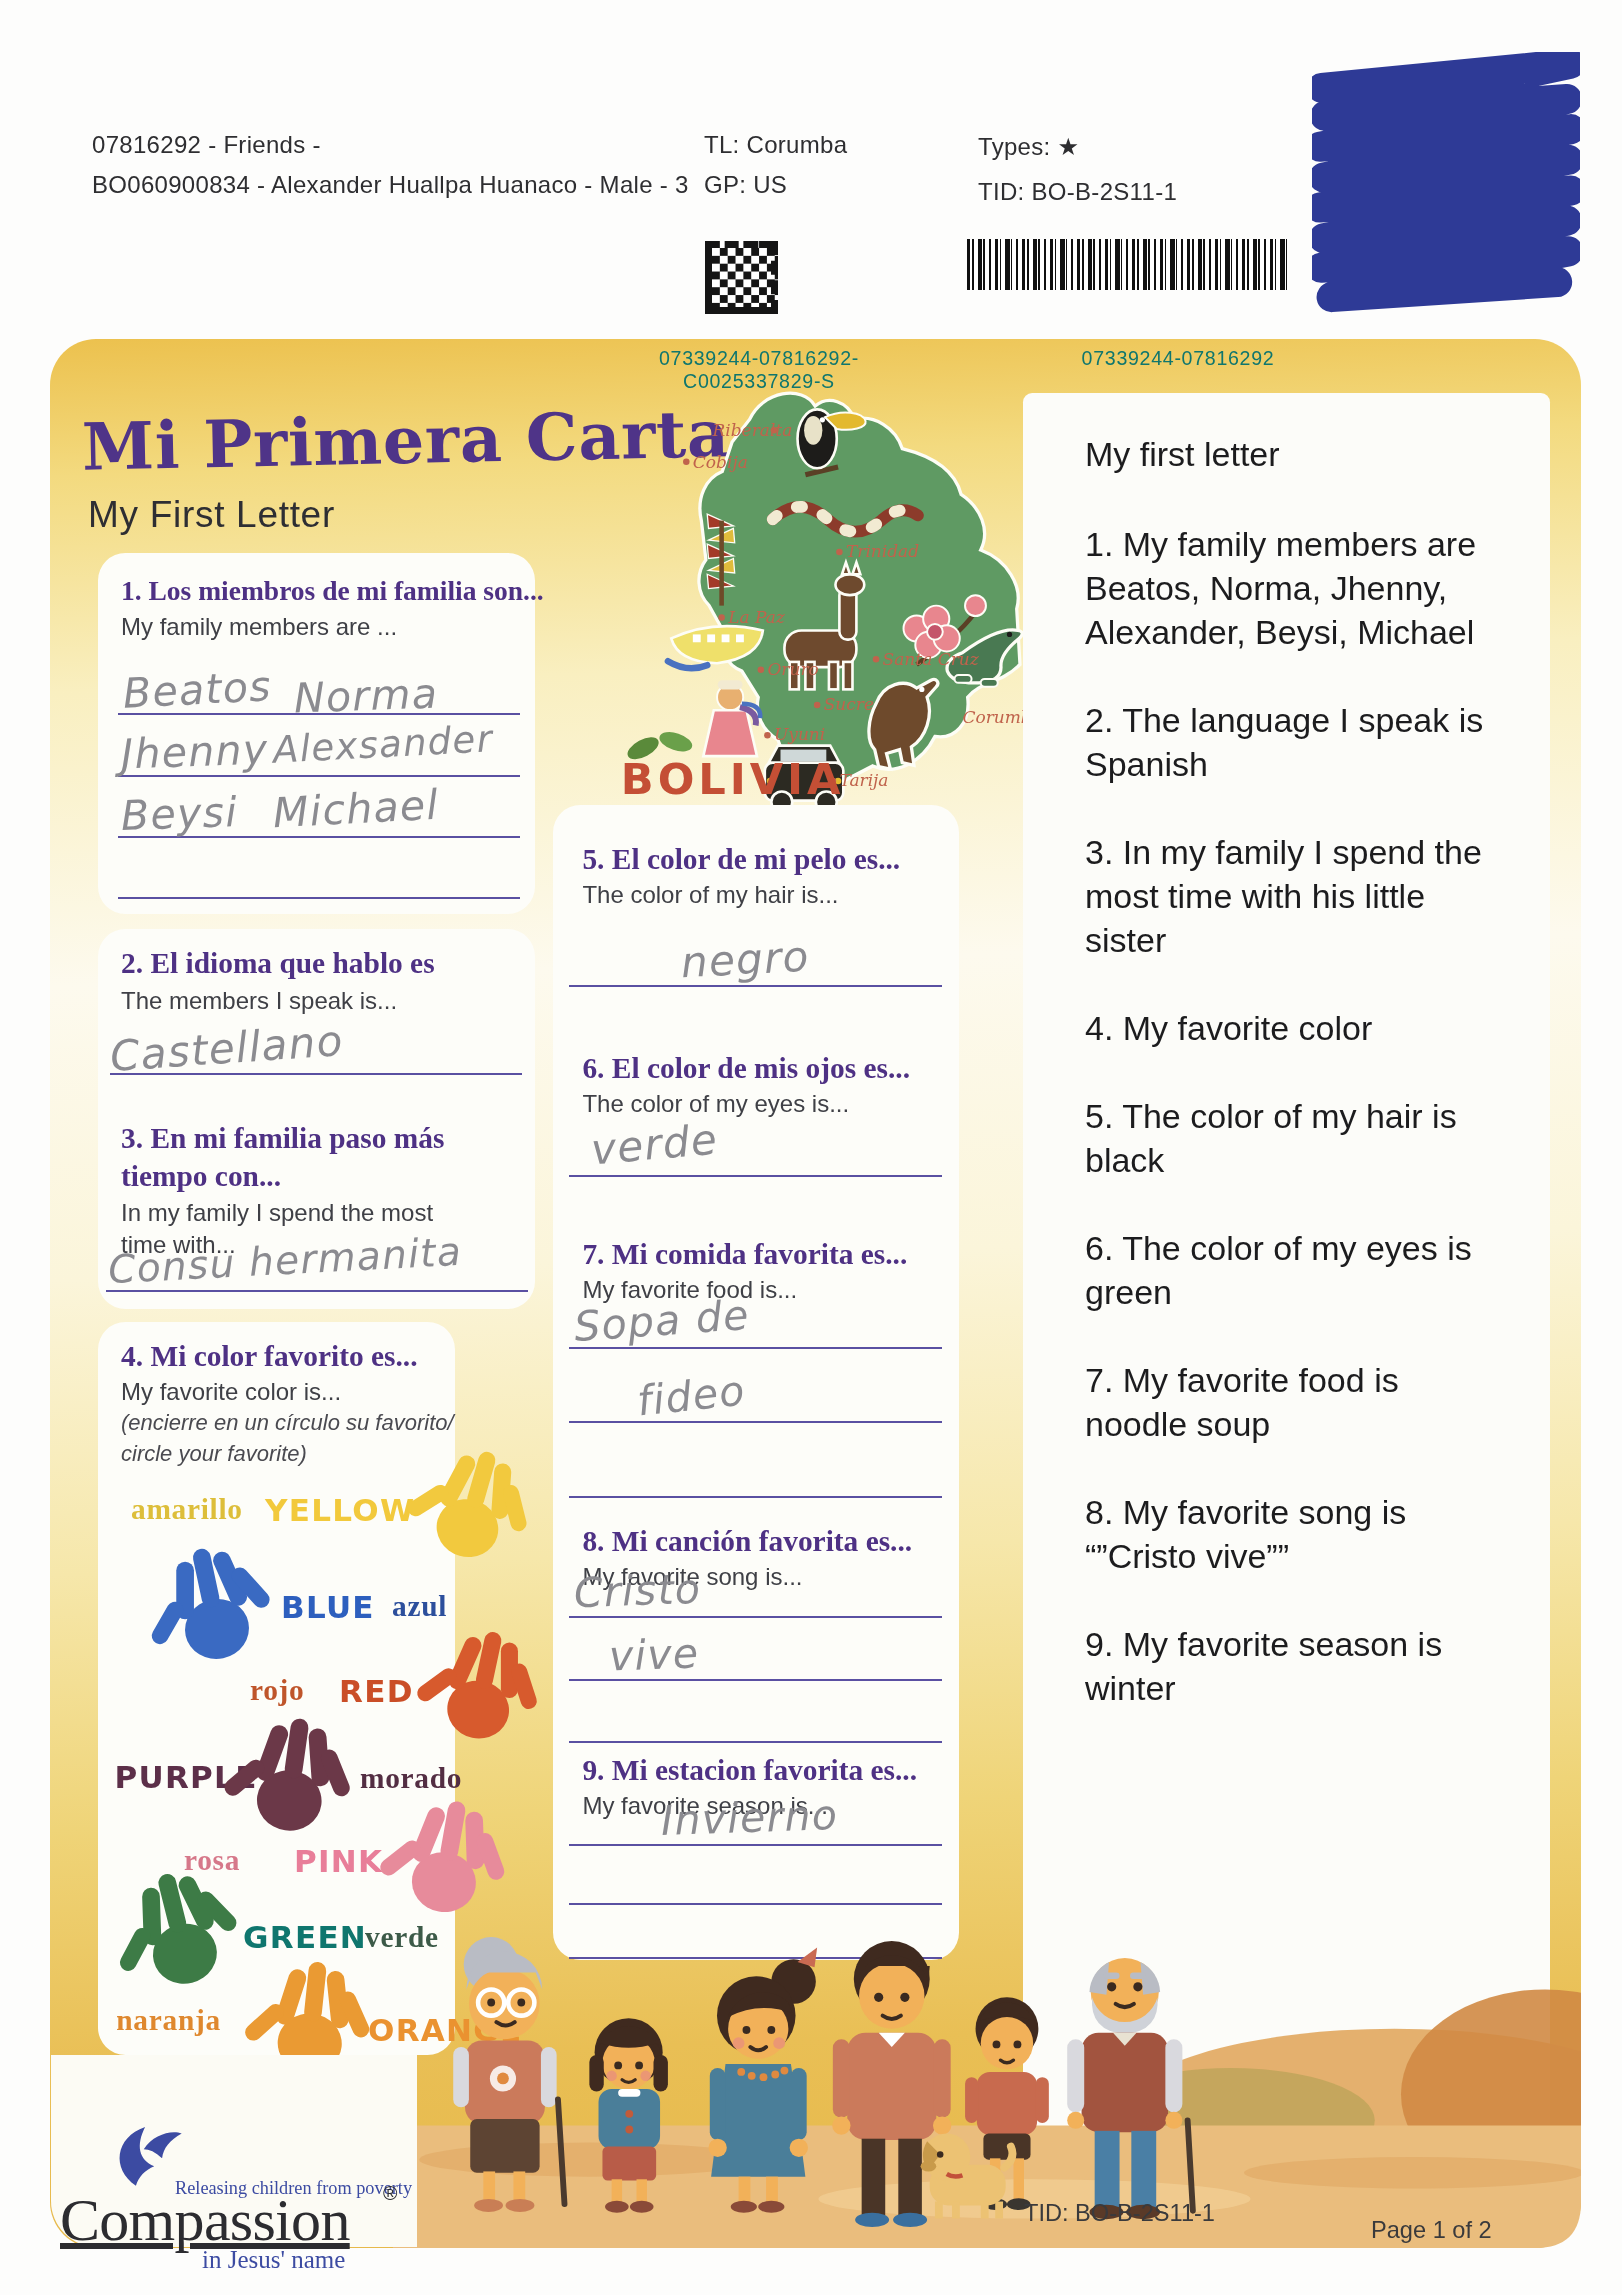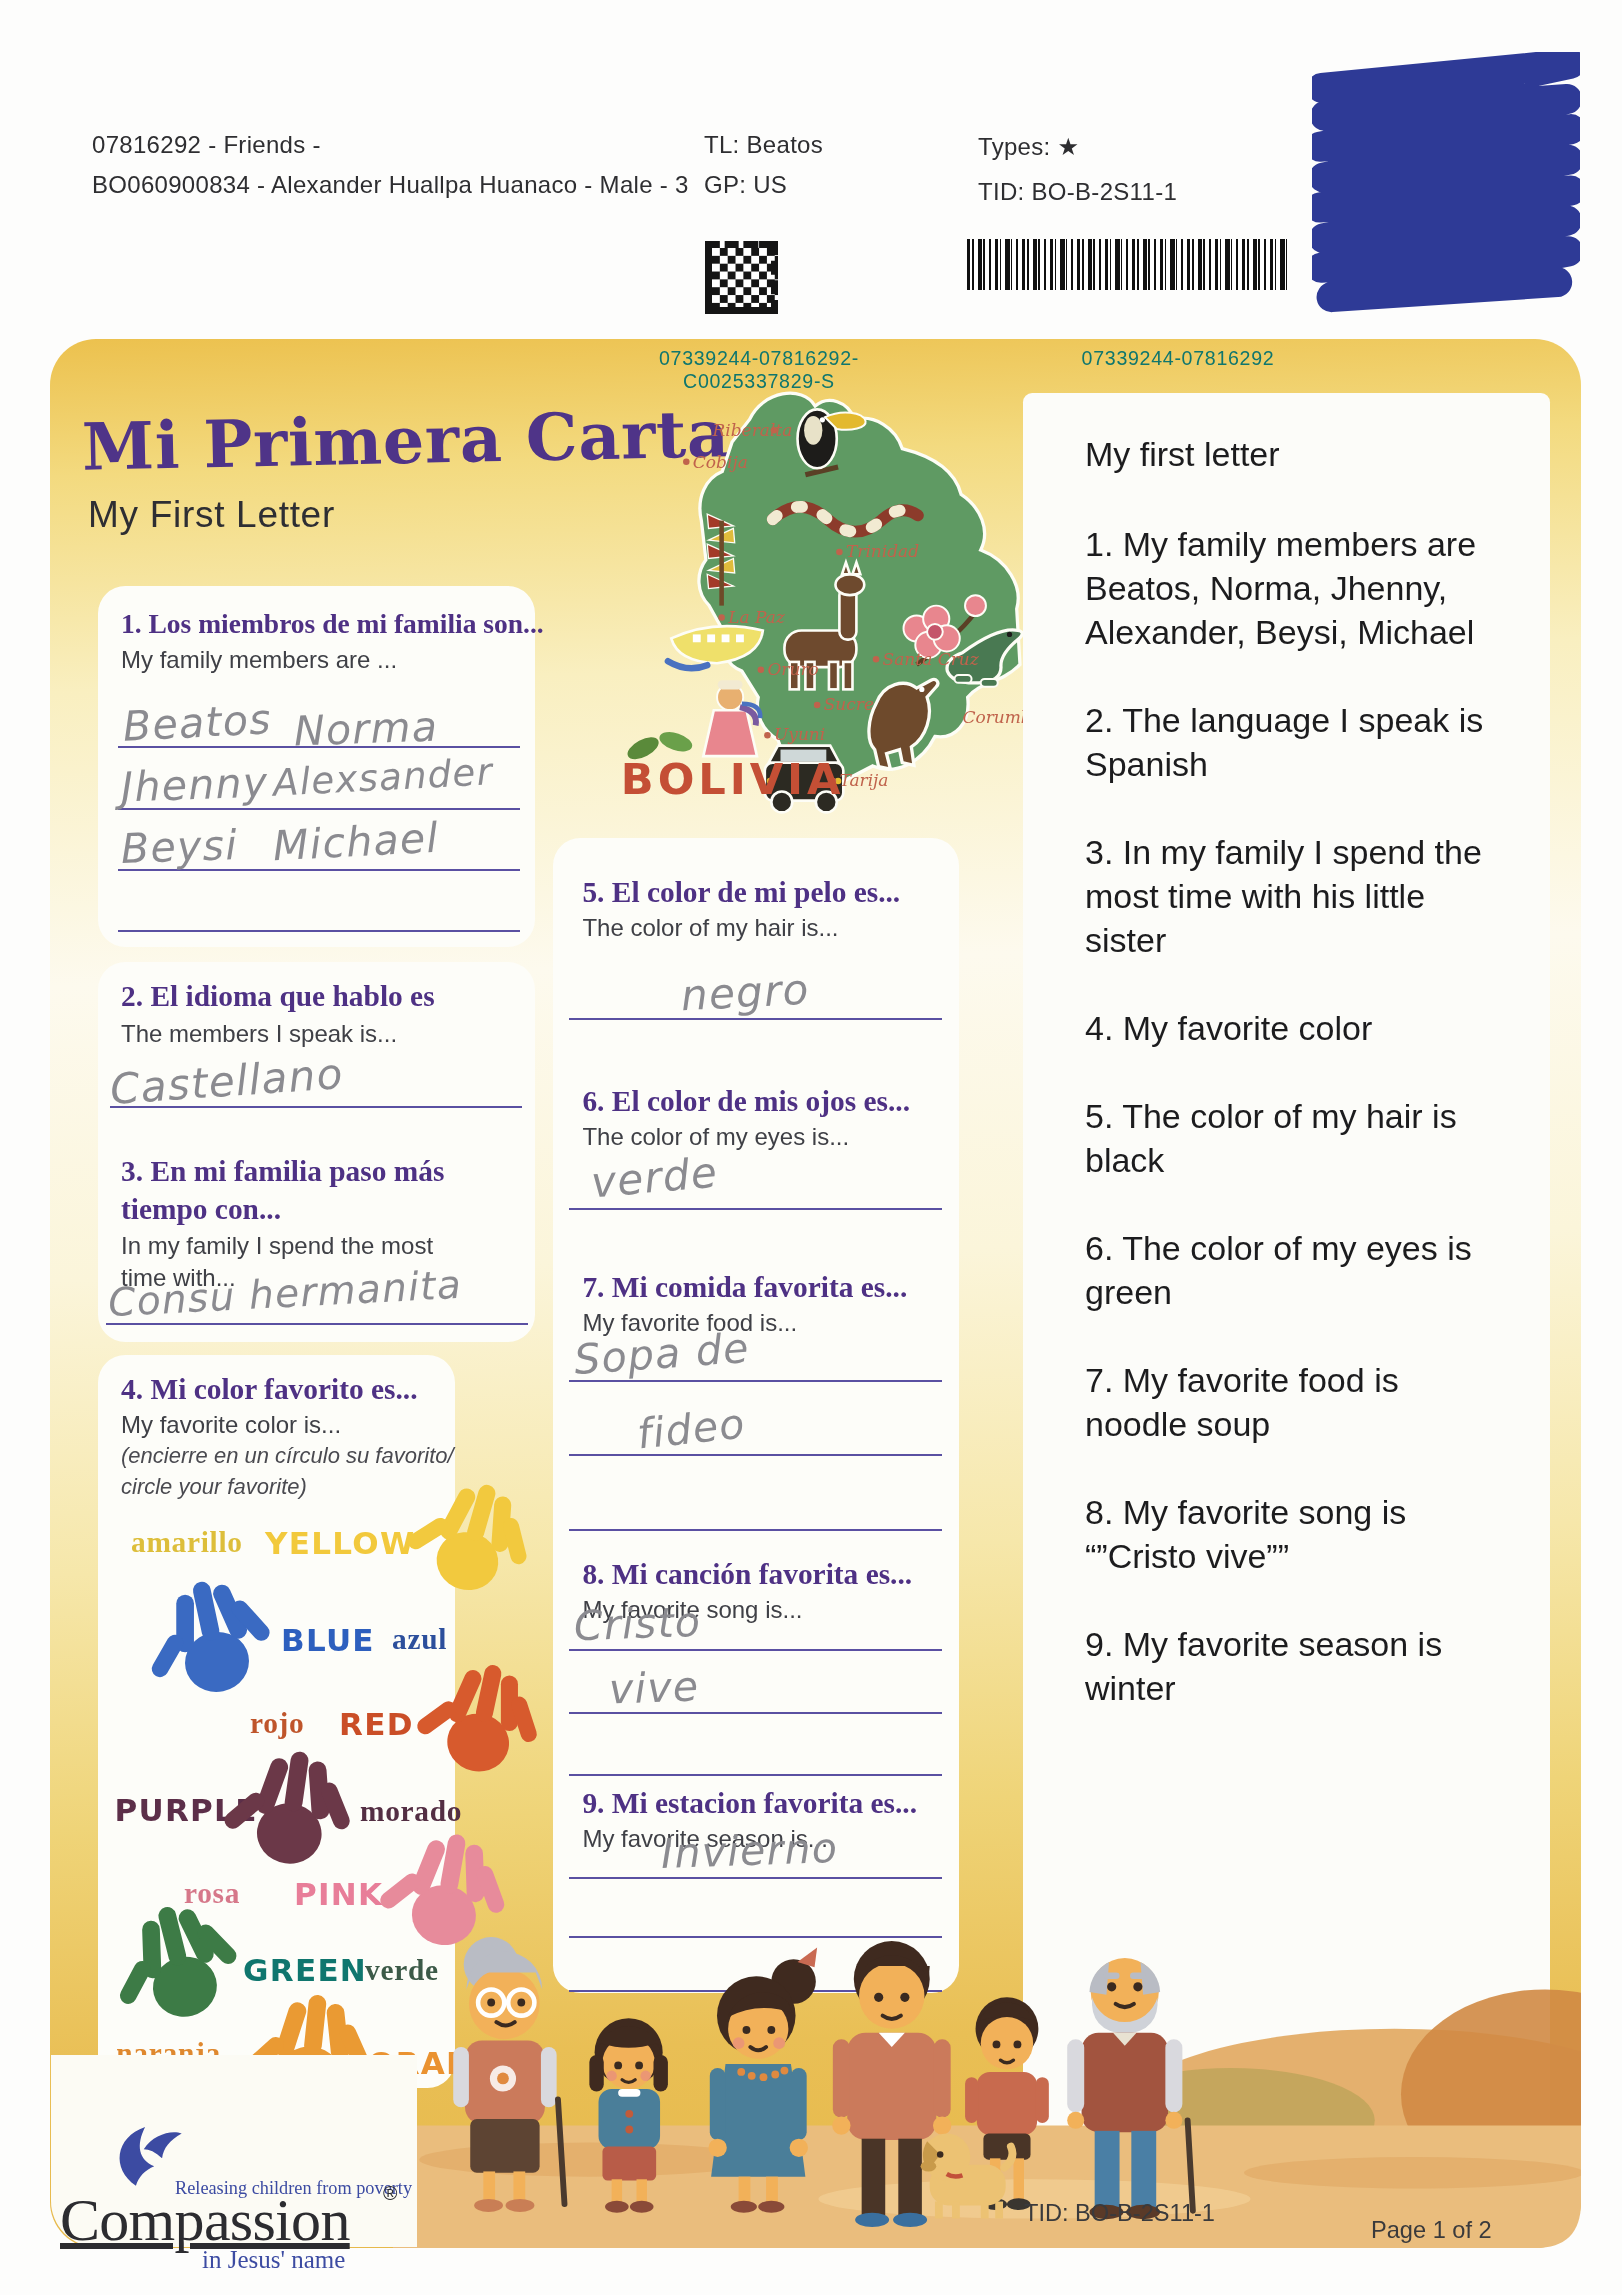--- a/index.html
+++ b/index.html
@@ -17,21 +17,21 @@
         background:repeating-linear-gradient(90deg,#101010 0 3.3px,#fff 3.3px 5.2px,#101010 5.2px 6.5px,#fff 6.5px 10.5px,
         #101010 10.5px 15px,#fff 15px 16.4px,#101010 16.4px 17.7px,#fff 17.7px 21.6px,#101010 21.6px 23.6px,#fff 23.6px 27.5px);}
   
   .sheet{left:50px;top:339px;width:1531px;height:1909px;border-radius:46px;
          background:linear-gradient(178deg,#ecc14e 0%,#f3da7f 7%,#f9efc0 18%,#fdfaee 33%,
                     #fbf5da 48%,#f6e7aa 63%,#efd478 76%,#e9bf55 88%,#e6b748 100%);}
   .codetxt{font-size:19.6px;color:#0f766e;letter-spacing:0.7px;}
   .title-es{font-family:"DejaVu Serif",serif;font-weight:bold;font-size:65px;color:#4f3488;
             letter-spacing:0.7px;transform:rotate(-1.2deg);}
   .title-en{font-size:37px;color:#2e2e33;letter-spacing:0.7px;}
-  .qbox{background:#fdfdf9;border-radius:27.5px;margin-top:33px;}
+  .qbox{background:#fdfdf9;border-radius:27.5px;}
   .qh{font-family:"Liberation Serif",serif;font-weight:bold;font-size:29.4px;color:#4e3184;white-space:nowrap;}
   .qsub{font-size:24px;color:#3f4046;white-space:nowrap;}
   .qnote{font-size:22px;font-style:italic;color:#4a4a50;white-space:nowrap;}
   .aline{height:0;border-bottom:2px solid #5a50a2;}
   .hw{font-family:"DejaVu Sans",sans-serif;font-style:italic;color:#8b8b90;font-size:41px;
       white-space:nowrap;letter-spacing:1.3px;}
   .cw-sans{font-family:"DejaVu Sans",sans-serif;font-weight:bold;font-size:31px;letter-spacing:1.3px;}
   .cw-serif{font-family:"Liberation Serif",serif;font-weight:bold;font-size:29.4px;letter-spacing:0.7px;}
   .hand{overflow:visible;}
   
@@ -61,21 +61,21 @@
         <rect x="23" y="14" width="16" height="52" rx="8" transform="rotate(12 31 40)"></rect>
         <rect x="65" y="12" width="16" height="52" rx="8" transform="rotate(-12 73 38)"></rect>
         <rect x="82" y="28" width="15" height="44" rx="7.5" transform="rotate(-30 89 50)"></rect>
         <rect x="2" y="44" width="15" height="42" rx="7.5" transform="rotate(42 9 65)"></rect>
       </g>
     </defs>
   </svg>
 
   <span class="abs hdr" style="left:92px;top:131px;">07816292 - Friends -</span>
   <span class="abs hdr" style="left:92px;top:171px;">BO060900834 - Alexander Huallpa Huanaco - Male - 3</span>
-  <span class="abs hdr" style="left:704px;top:131px;">TL: Beatos</span>
+  <span class="abs hdr" style="left:704px;top:131px;">TL: Corumba</span>
   <span class="abs hdr" style="left:704px;top:171px;">GP: US</span>
   <span class="abs hdr" style="left:978px;top:133px;">Types: ★</span>
   <span class="abs hdr" style="left:978px;top:178px;">TID: BO-B-2S11-1</span>
 
   <svg class="abs scribble" viewBox="0 0 410 410">
     <path d="M15 55 L395 18 L20 98 L390 72 L12 145 L396 118 L18 192 L392 165 L12 238 L396 212 L18 285 L390 258 L14 330 L392 305 L30 375 L375 352" fill="none" stroke="#2e3a96" stroke-width="46" stroke-linejoin="round" stroke-linecap="round"></path>
   </svg>
 
   <div class="abs dmx"></div>
   <div class="abs bars"></div>

